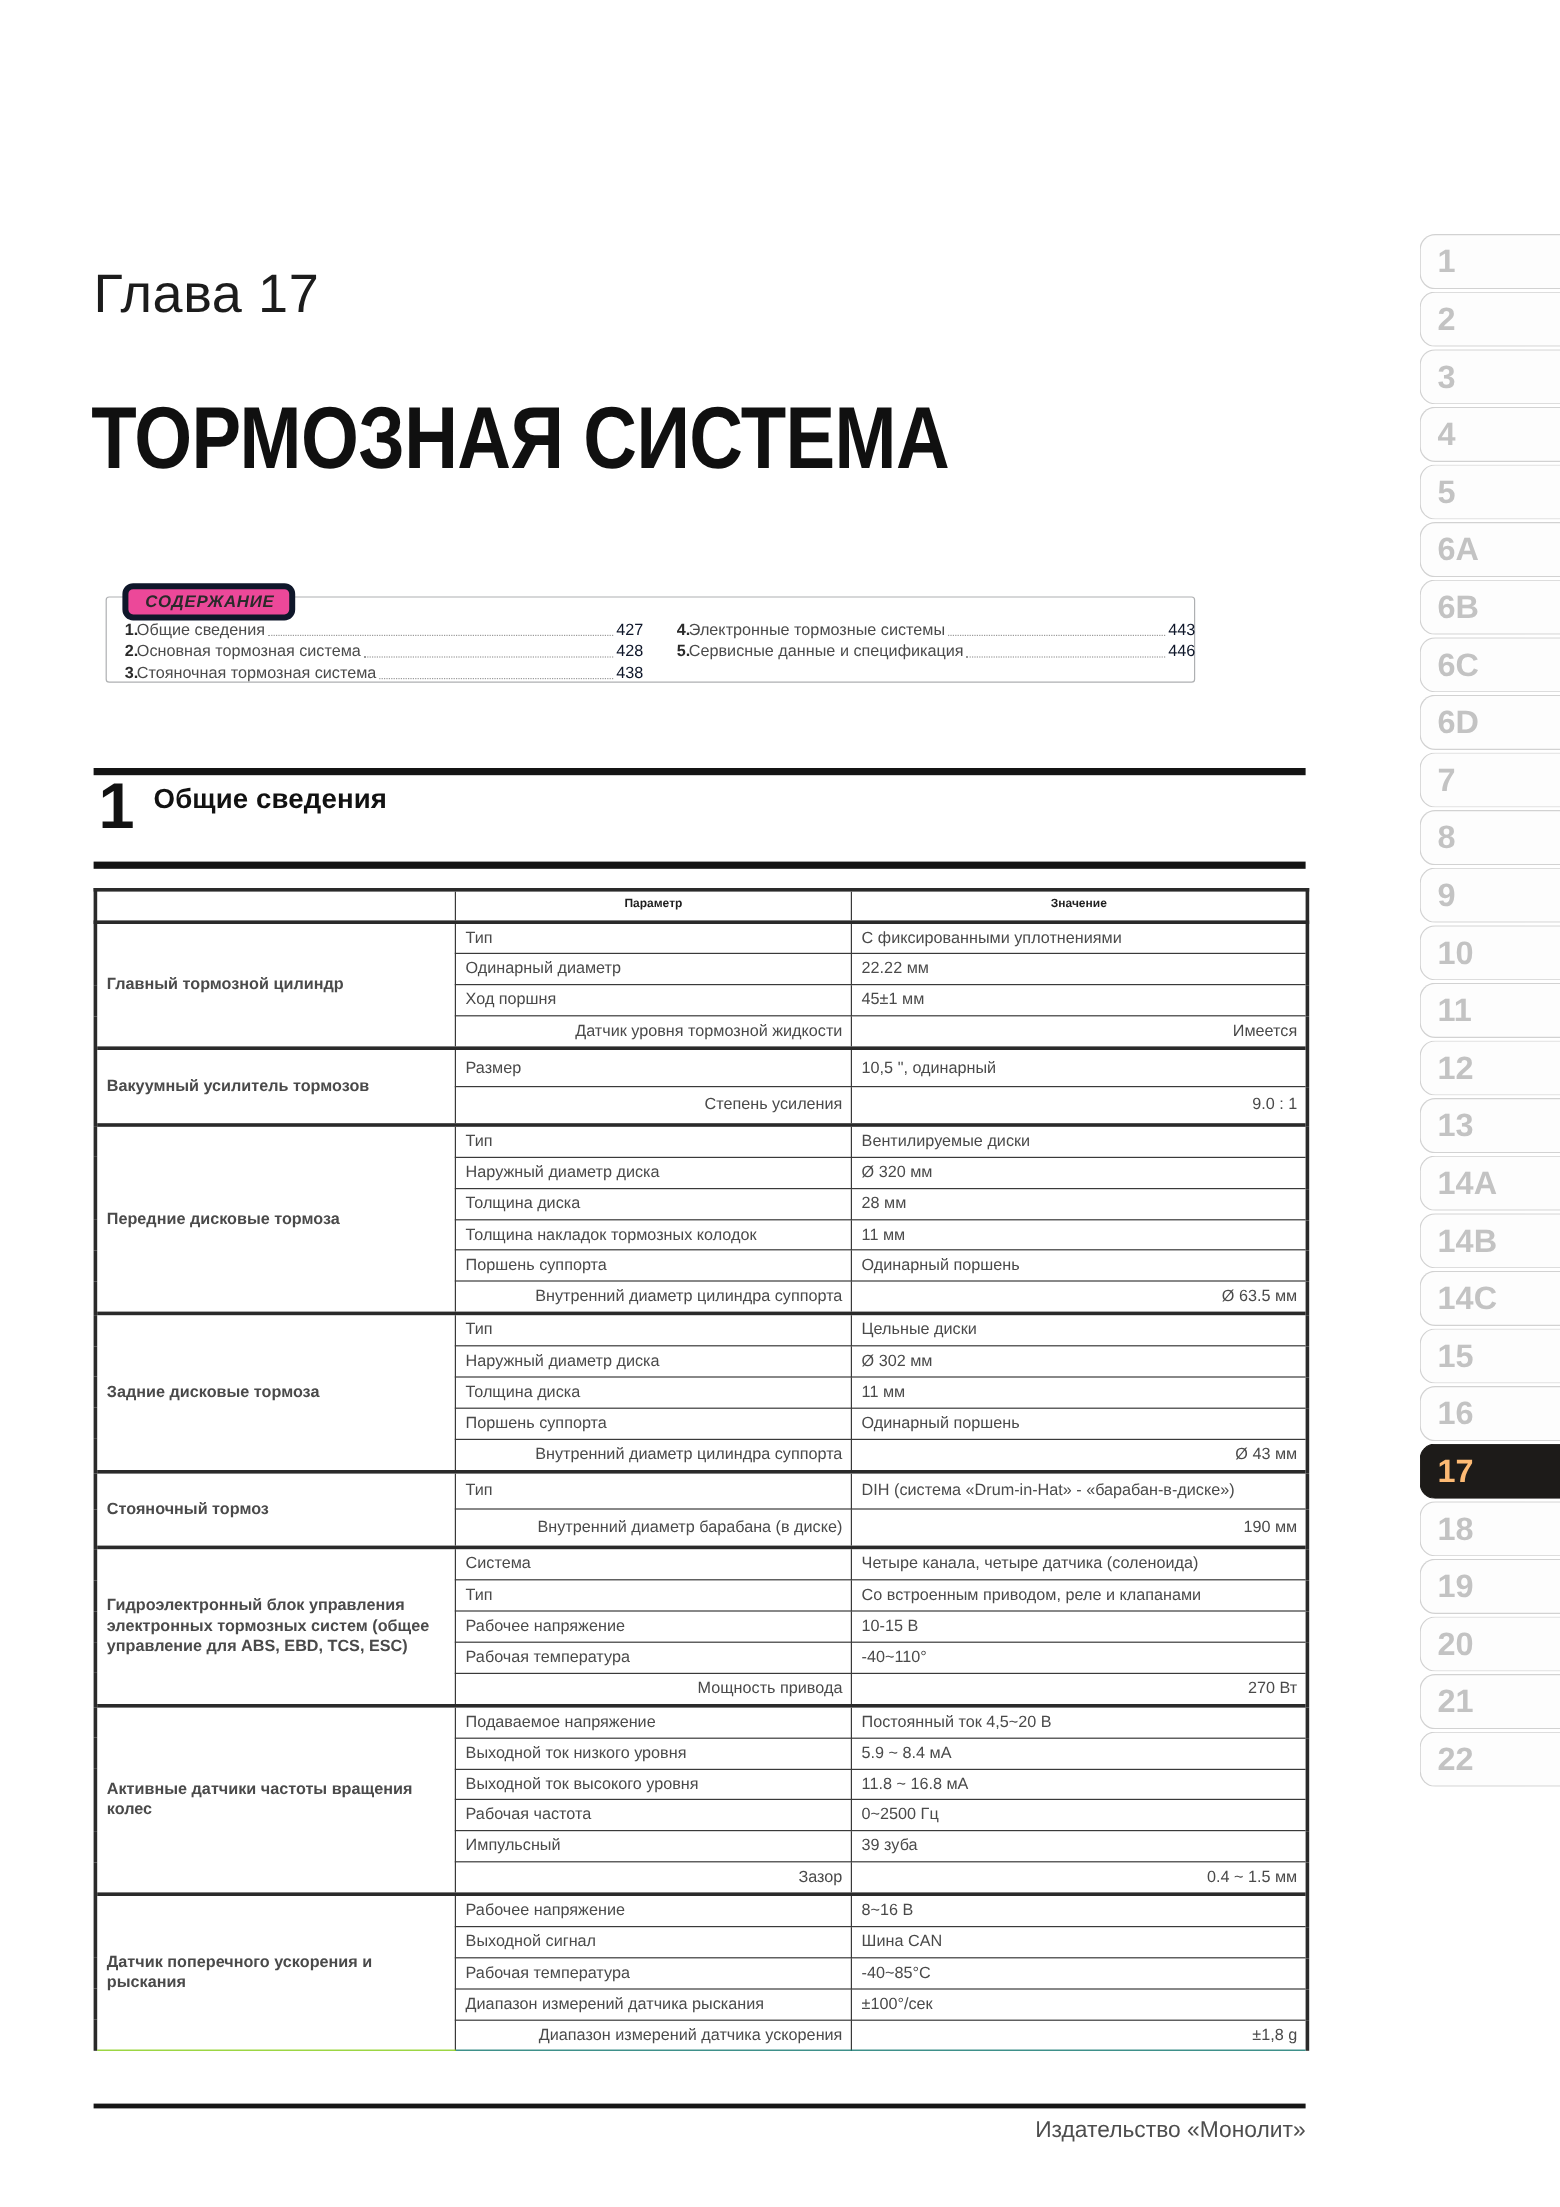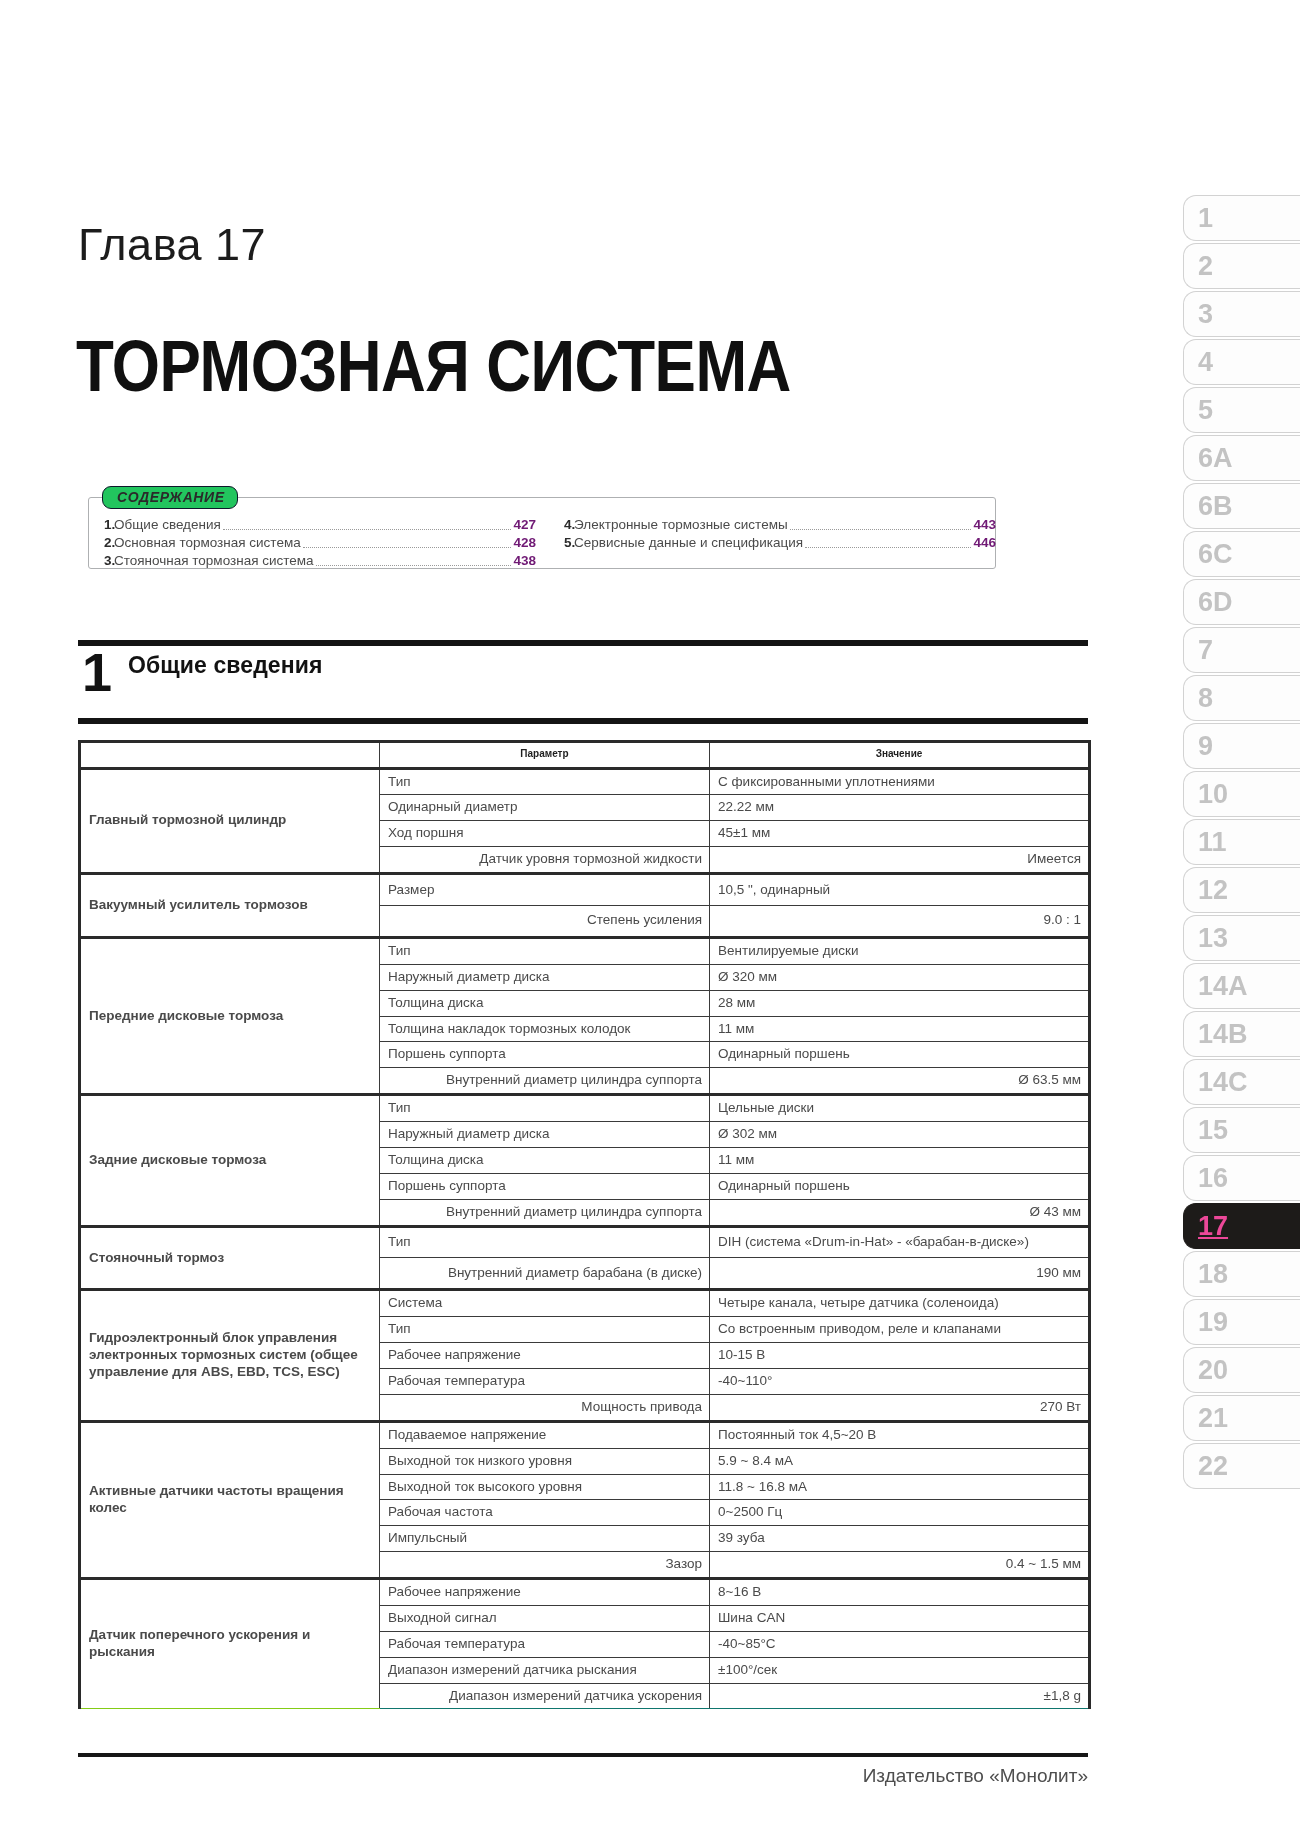--- a/index.html
+++ b/index.html
@@ -54,22 +54,22 @@
     border: 1px solid #aeb0b2;
     border-radius: 3px;
     box-sizing: border-box;
     background: #fff;
   }
   .toc-legend {
     position: absolute;
     left: 102px;
     top: 486px;
     padding: 2px 12px 3px 14px;
-    background: #22c55e;
-    border: 1px solid #0f172a;
+    background: #ec4899;
+    border: 5px solid #0f172a;
     border-radius: 9px;
     font-size: 14px;
     font-weight: 700;
     font-style: italic;
     letter-spacing: 0.6px;
     color: #2a2a2a;
   }
   .toc-cols {
     position: absolute;
     left: 88px;
@@ -97,22 +97,22 @@
     box-sizing: border-box;
   }
   .toc-text { flex: 0 0 auto; }
   .toc-dots {
     flex: 1 1 auto;
     border-bottom: 1.5px dotted #9a9a9a;
     margin: 0 2px 4px 2px;
     min-width: 8px;
   }
   .toc-page {
-    font-weight: 700;
-    color: #701a75;
+    font-weight: 400;
+    color: #0f172a;
     flex: 0 0 auto;
     padding-right: 12px;
   }
 
   
   .sec-rule {
     position: absolute;
     left: 78px;
     width: 1010px;
     background: #141414;
@@ -236,22 +236,21 @@
     font-size: 27px;
     font-weight: 700;
     display: flex;
     align-items: center;
     padding-left: 14px;
     box-sizing: border-box;
   }
   .tab.active {
     background: #1d1b19;
     border-color: #1d1b19;
-    color: #ec4899;
-    text-decoration: underline;
+    color: #fdba74;
   }
 </style>
 </head>
 <body>
 
 <div id="page">
 
   <div class="chapter-label">Глава 17</div>
   <div class="chapter-title">ТОРМОЗНАЯ СИСТЕМА</div>
 

